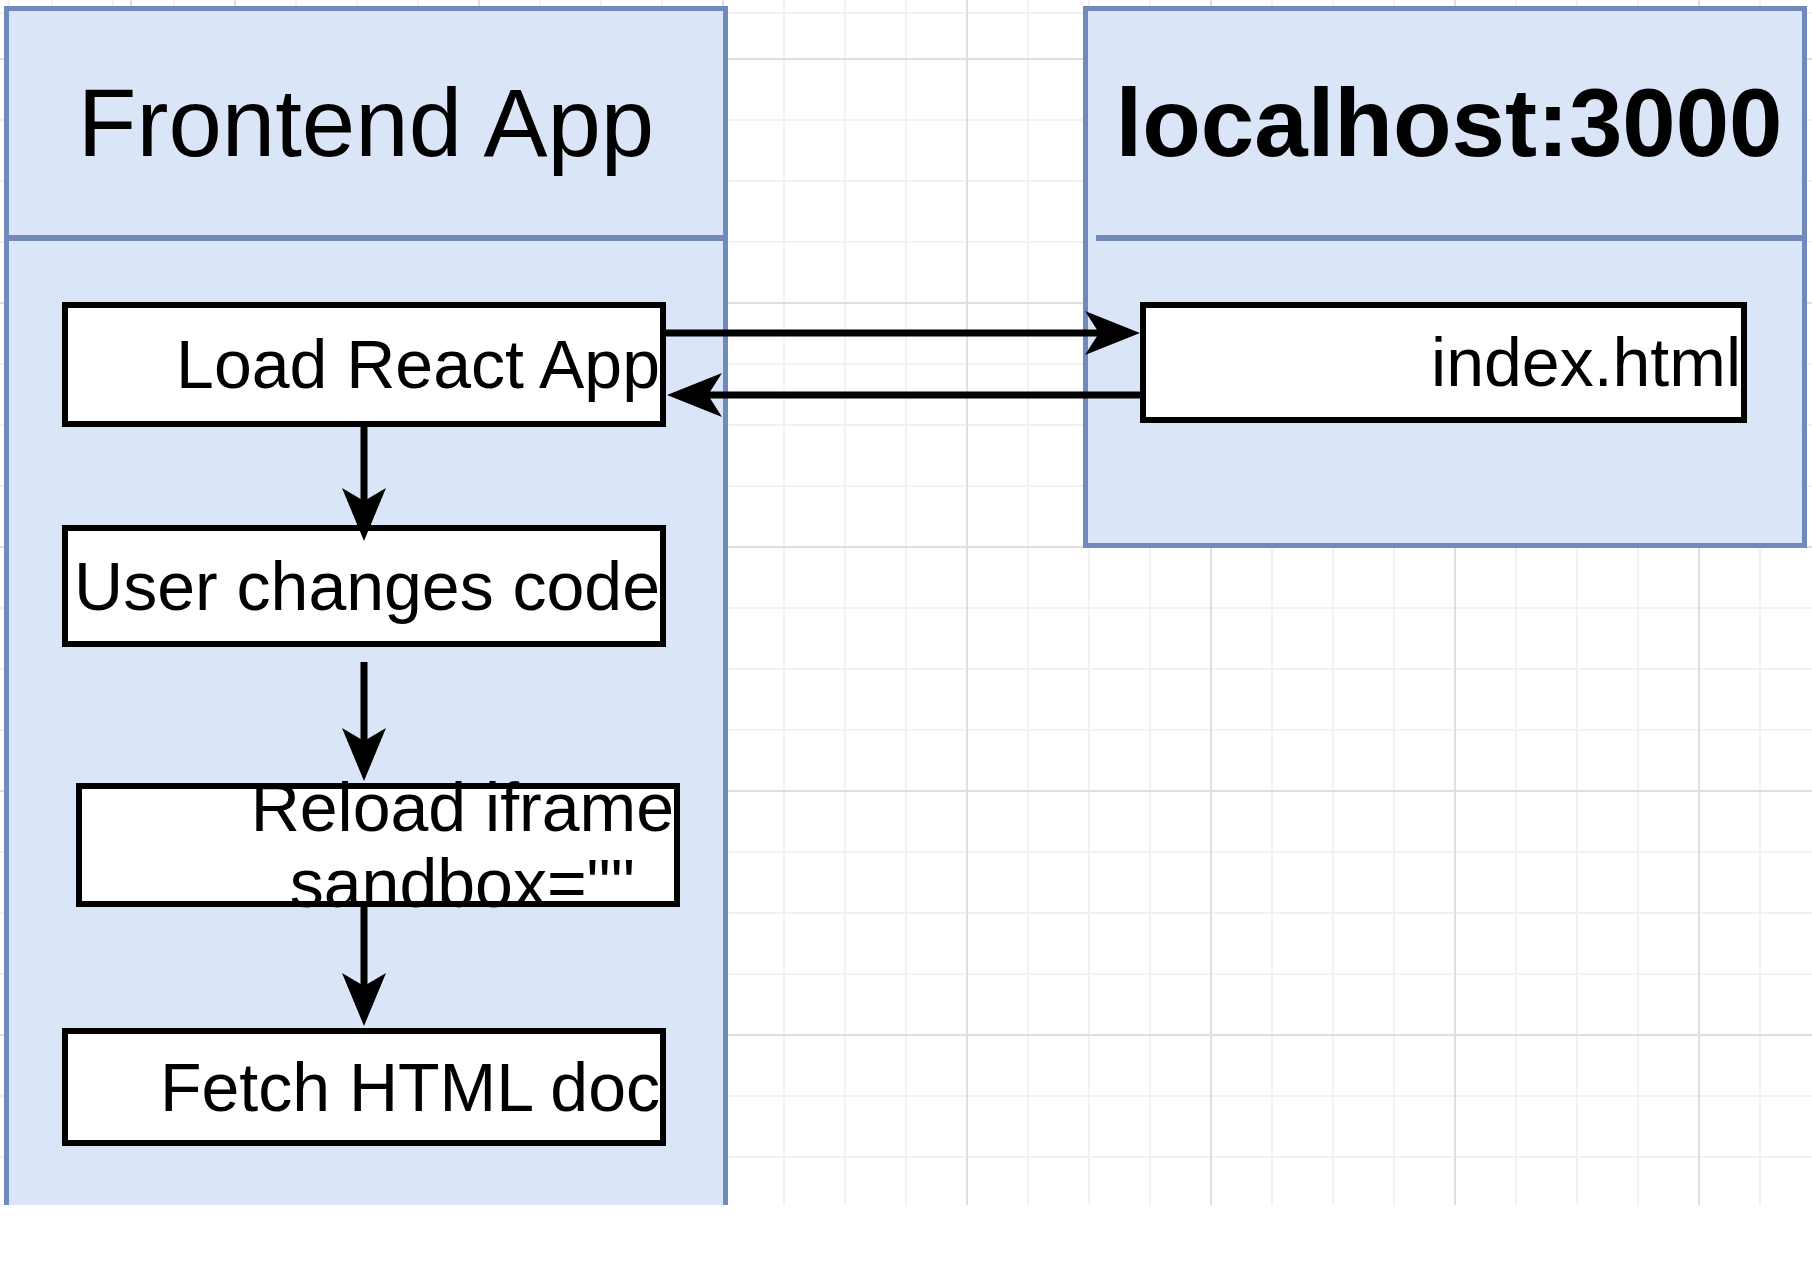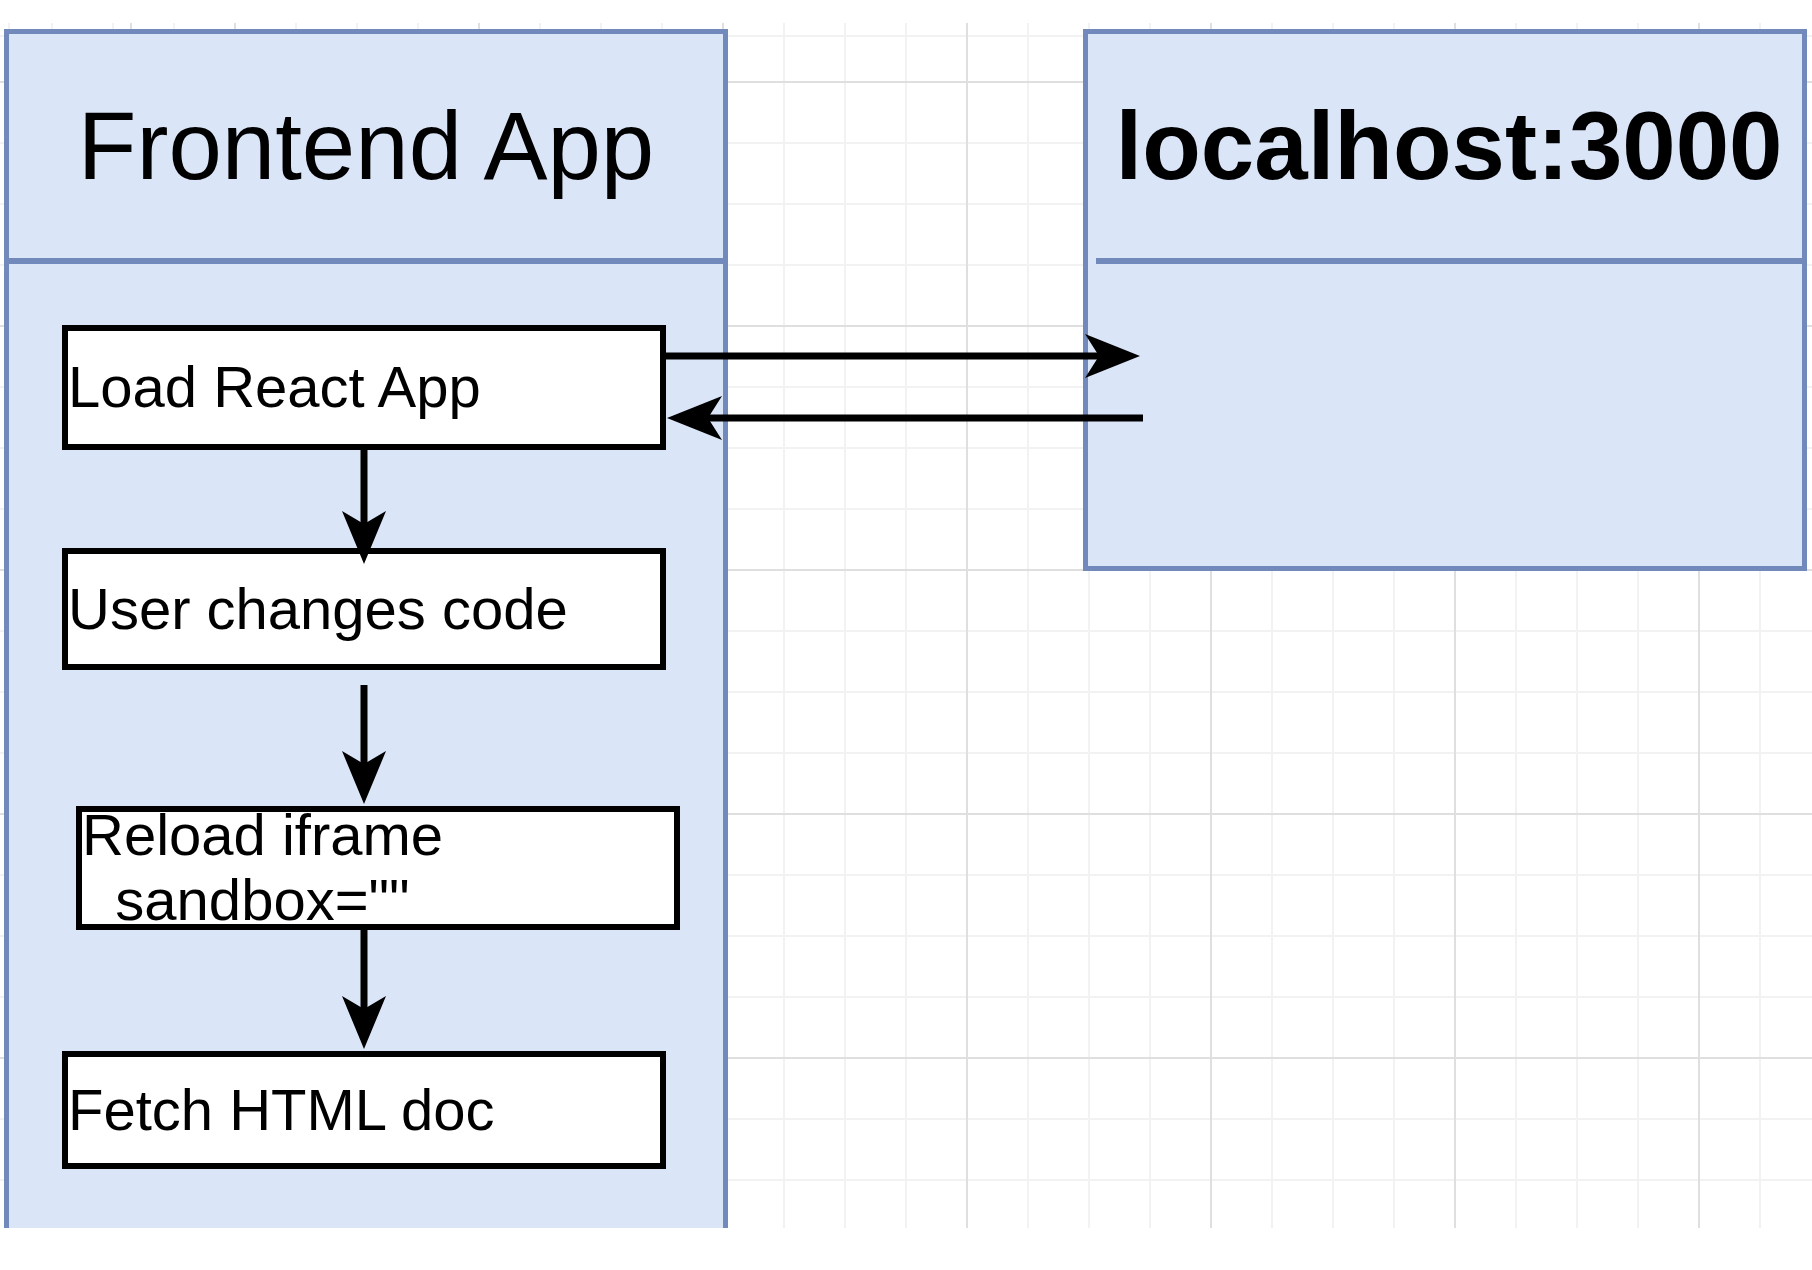--- a/index.html
+++ b/index.html
@@ -8,21 +8,20 @@
     width:1812px;height:1205px;
     overflow:hidden;
     font-family:"Liberation Sans","DejaVu Sans",sans-serif;
     background-color:#ffffff;
     background-image:
       repeating-linear-gradient(to right, #dfdfdf 0, #dfdfdf 2px, transparent 2px, transparent 244px),
       repeating-linear-gradient(to bottom, #dfdfdf 0, #dfdfdf 2px, transparent 2px, transparent 244px),
       repeating-linear-gradient(to right, #f2f2f2 0, #f2f2f2 2px, transparent 2px, transparent 61px),
       repeating-linear-gradient(to bottom, #f2f2f2 0, #f2f2f2 2px, transparent 2px, transparent 61px);
     background-position:234px 58px, 234px 58px, 51px 58px, 51px 58px;
-    margin-top:23px;
   }
   .container{
     position:absolute;
     background:#dbe5f8;
     border:5px solid #7289bb;
     box-sizing:border-box;
   }
   .container-header{
     height:230px;
     border-bottom:6px solid #7289bb;
@@ -33,23 +32,23 @@
     box-sizing:border-box;
   }
   .container-header.bold{font-weight:bold;}
   #container-frontend{left:4px;top:6px;width:724px;height:1256px;}
   #container-localhost{left:1083px;top:6px;width:724px;height:542px;padding-left:8px;}
   .node{
     position:absolute;
     background:#ffffff;
     border:6px solid #000000;
     box-sizing:border-box;
-    display:flex;align-items:center;justify-content:flex-start;
+    display:flex;align-items:center;justify-content:flex-end;
     text-align:center;
-    font-size:58px;
+    font-size:68px;
     line-height:1.12;
     color:#000;
     white-space:pre-line;
   }
   #node-load-react {left:62px; top:302px; width:604px; height:125px;}
   #node-index-html {left:1140px;top:302px; width:607px; height:121px;}
   #node-user-changes{left:62px; top:525px; width:604px; height:122px;}
   #node-reload-iframe{left:76px;top:783px; width:604px; height:124px;}
   #node-fetch-html {left:62px; top:1028px;width:604px; height:118px;}
   svg.edges{position:absolute;left:0;top:0;pointer-events:none;}
@@ -66,20 +65,23 @@
 
   <div class="container" id="container-localhost">
     <div class="container-header bold">localhost:3000</div>
     <div></div>
   </div>
 
   <div class="node" id="node-load-react">
     <span>Load React App</span>
   </div>
 
+  <div class="node" id="node-index-html">
+    <span>index.html</span>
+  </div>
 
   <div class="node" id="node-user-changes">
     <span>User changes code</span>
   </div>
 
   <div class="node" id="node-reload-iframe">
     <span>Reload iframe
 sandbox=""</span>
   </div>
 

